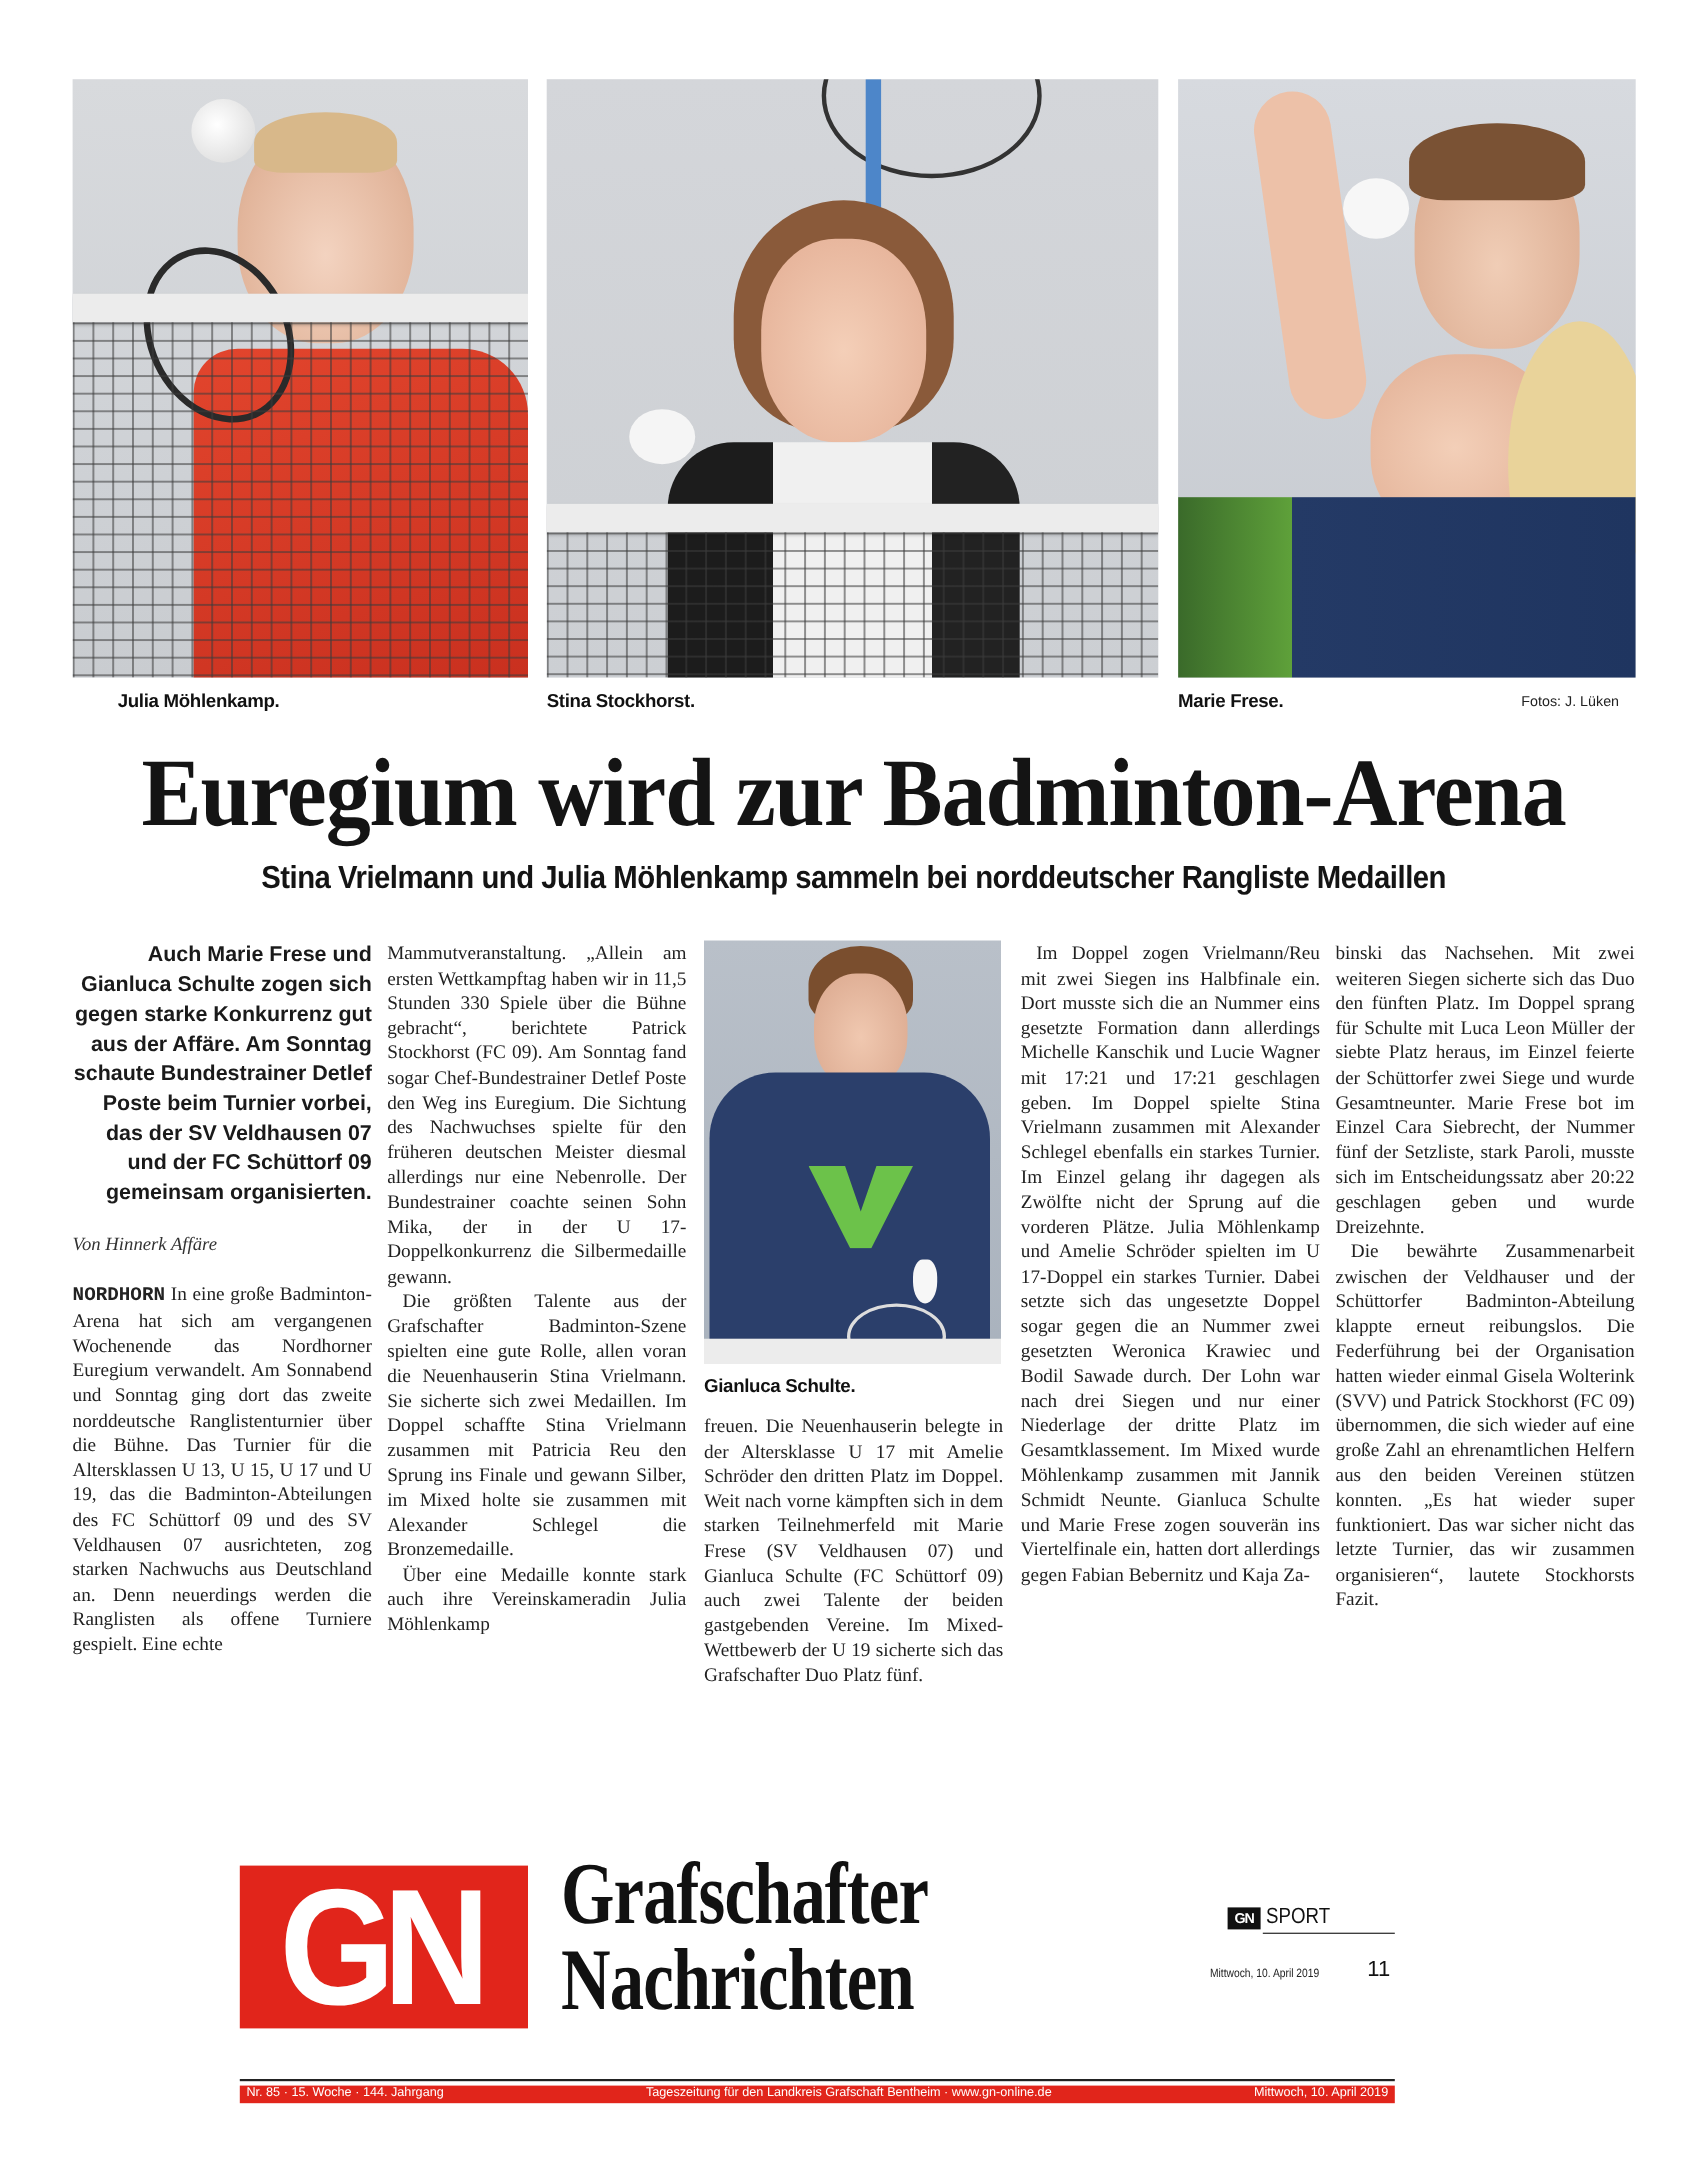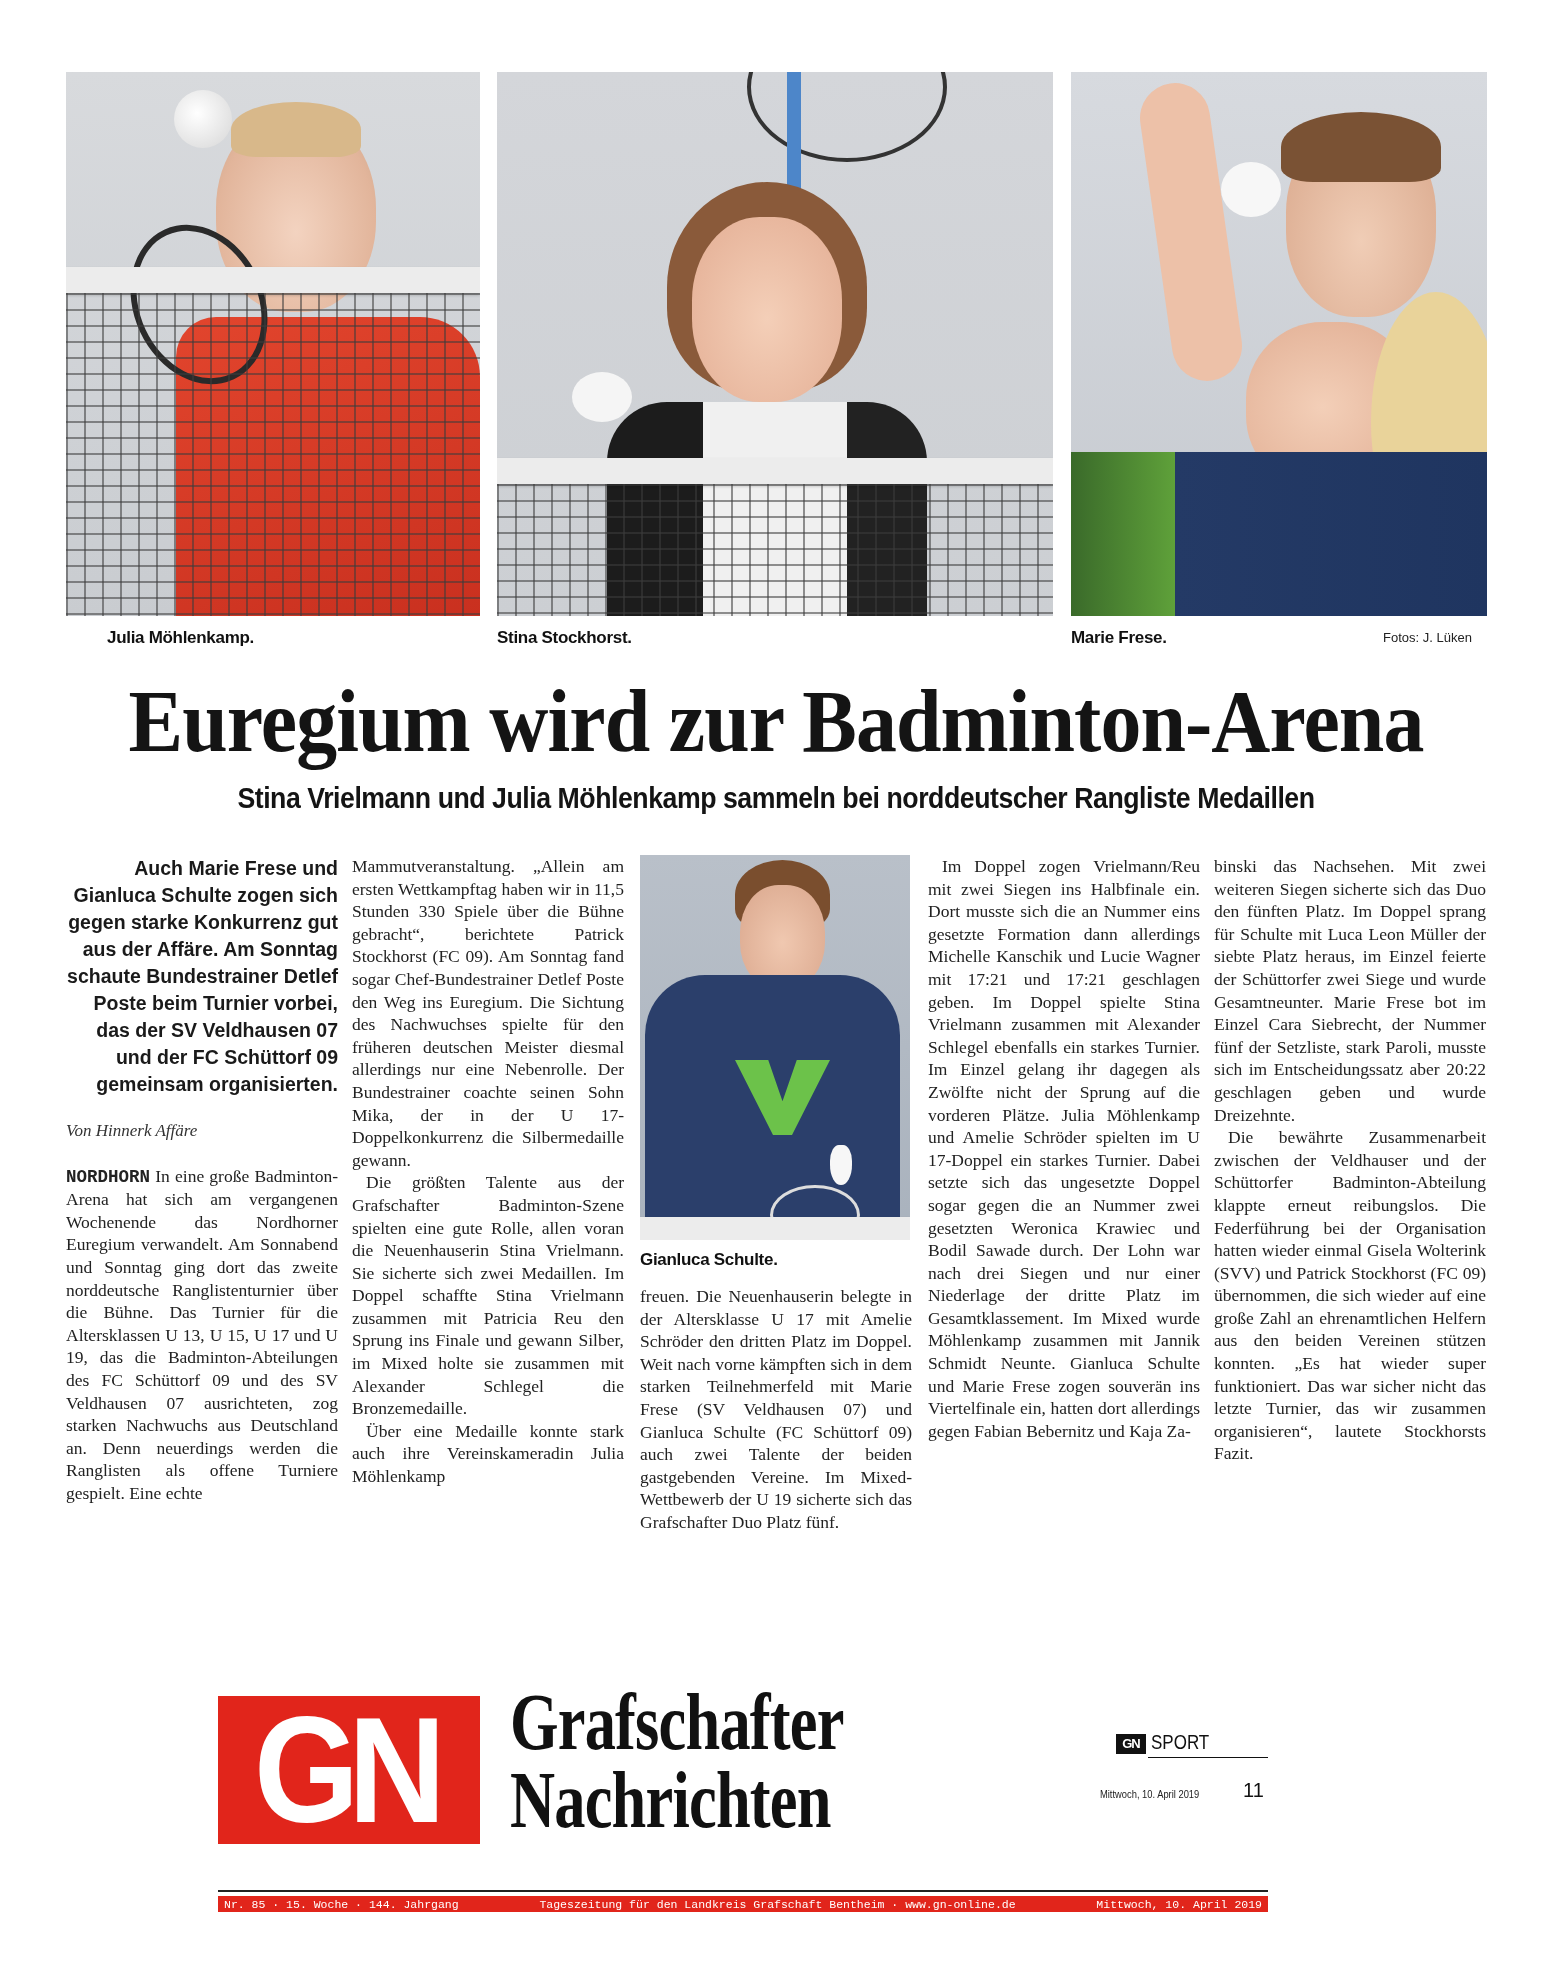--- a/index.html
+++ b/index.html
@@ -35,21 +35,21 @@
   .masthead-logo { position: absolute; left: 218px; top: 1696px; width: 262px; height: 148px; background: #e1251b; display: flex; align-items: center; justify-content: center; }
   .masthead-logo span { font-family: "Liberation Sans", sans-serif; font-weight: bold; color: #fff; font-size: 150px; letter-spacing: -12px; line-height: 1; transform: scaleX(0.9); margin-left: -10px; }
   .masthead-title { position: absolute; left: 510px; top: 1683px; font-family: "Liberation Serif", serif; font-weight: bold; font-size: 80px; line-height: 78px; color: #111; transform: scaleX(0.78); transform-origin: left top; letter-spacing: -1px; }
   .sport-badge { position: absolute; left: 1116px; top: 1734px; width: 30px; height: 20px; background: #111; color: #fff; font-family: "Liberation Sans", sans-serif; font-weight: bold; font-size: 13px; line-height: 20px; text-align: center; letter-spacing: -1px; }
   .sport-label { position: absolute; left: 1151px; top: 1731px; font-family: "Liberation Sans", sans-serif; font-size: 20px; color: #111; transform: scaleX(0.85); transform-origin: left; }
   .sport-line { position: absolute; left: 1148px; top: 1757px; width: 120px; height: 1px; background: #111; }
   .issue-date { position: absolute; left: 1100px; top: 1788px; font-family: "Liberation Sans", sans-serif; font-size: 11px; color: #222; transform: scaleX(0.85); transform-origin: left; }
   .page-number { position: absolute; left: 1243px; top: 1779px; font-family: "Liberation Sans", sans-serif; font-size: 20px; color: #111; }
 
   .footer-rule { position: absolute; left: 218px; top: 1890px; width: 1050px; height: 2px; background: #222; }
-  .footer-bar { position: absolute; left: 218px; top: 1896px; width: 1050px; height: 16px; background: #e1251b; display: flex; justify-content: space-between; align-items: center; padding: 0 6px; font-family: Liberation Mono, monospace; font-size: 11.5px; color: #fff; }
+  .footer-bar { position: absolute; left: 218px; top: 1896px; width: 1050px; height: 16px; background: #e1251b; display: flex; justify-content: space-between; align-items: flex-start; padding: 0 6px; font-family: Liberation Sans, sans-serif; font-size: 11.5px; color: #fff; }
   .footer-bar span { white-space: nowrap; }
 </style>
 </head>
 <body>
 
 <div class="photo" style="left:66px; top:72px; width:414px; height:544px; background:linear-gradient(180deg,#d8dadd 0%,#cfd2d6 60%,#c9ccd0 100%);">
   <div class="shape" style="left:108px; top:18px; width:58px; height:58px; border-radius:50%; background:radial-gradient(circle at 40% 40%,#ffffff,#d6d6d6);"></div>
   <div class="shape" style="left:150px; top:40px; width:160px; height:200px; border-radius:48% 48% 45% 45%; background:radial-gradient(ellipse at 50% 60%,#f3d3c0,#e2b59b 70%,#c9a488);"></div>
   <div class="shape" style="left:165px; top:30px; width:130px; height:55px; border-radius:50% 50% 20% 20%; background:#d8b88a;"></div>
   <div class="shape" style="left:110px; top:245px; width:304px; height:300px; border-radius:40px 60px 0 0; background:linear-gradient(160deg,#e2452d,#c9301f);"></div>

